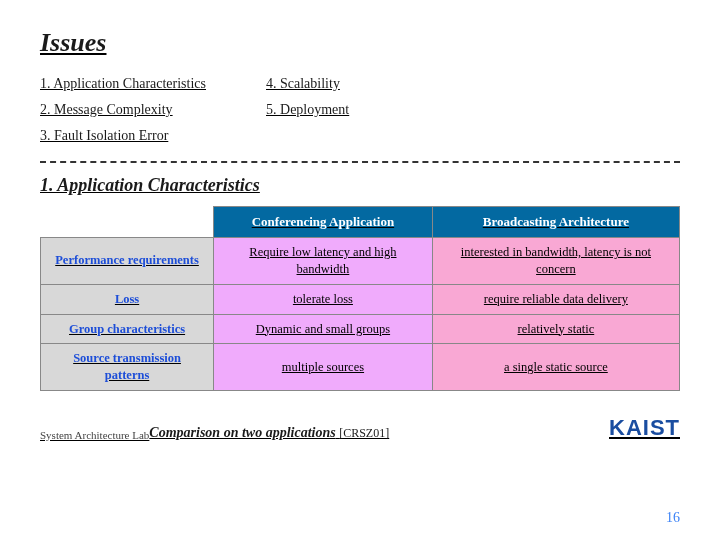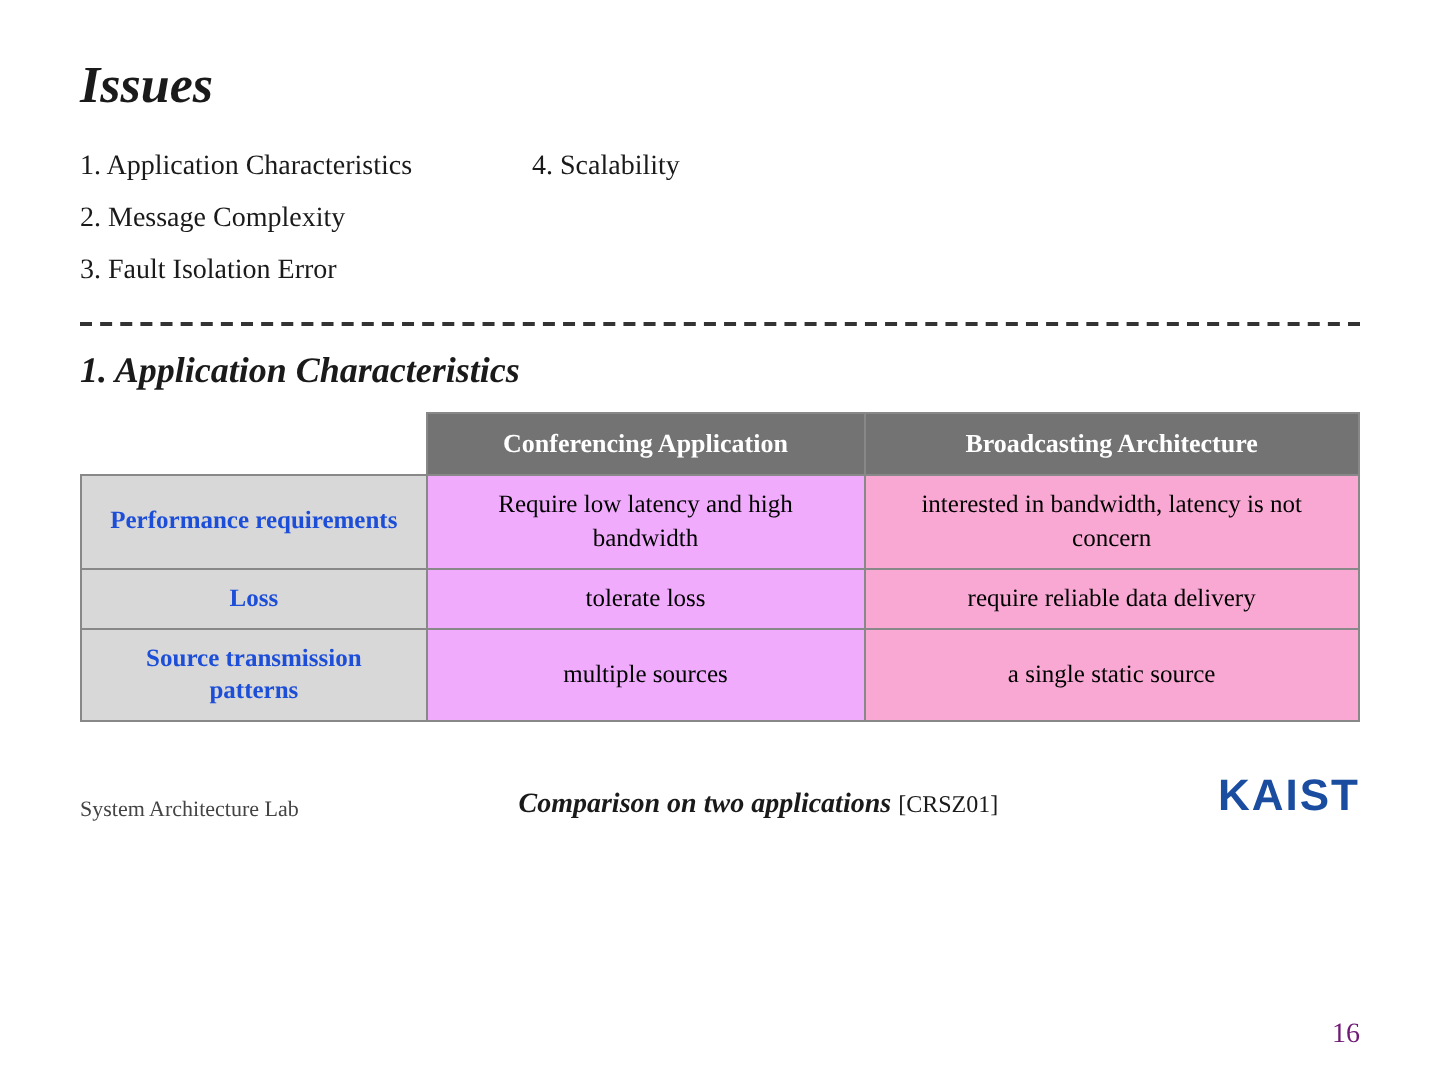--- a/index.html
+++ b/index.html
@@ -10,20 +10,21 @@
       font-family: 'Times New Roman', Times, serif;
       overflow: hidden;
       position: relative;
     }
 
     .slide {
       width: 720px;
       height: 540px;
       padding: 28px 40px 20px 40px;
       position: relative;
+      text-decoration: underline;
     }
 
     .title {
       font-size: 26px;
       font-weight: bold;
       color: #1a1a1a;
       margin-bottom: 14px;
       font-style: italic;
     }
 
@@ -74,21 +75,21 @@
     .app-table th, .app-table td {
       border: 1px solid #888;
       padding: 6px 10px;
       text-align: center;
       vertical-align: middle;
       line-height: 1.35;
     }
 
     
     .app-table thead tr th {
-      background: #737373;
+      background: #0369a1;
       color: #fff;
       font-weight: bold;
       font-size: 13px;
     }
 
     .app-table thead tr th:first-child {
       background: #fff;
       border: none;
     }
 
@@ -119,42 +120,42 @@
     .footer-label {
       font-size: 11px;
       color: #444;
     }
 
     .footer-center {
       font-size: 14px;
       font-style: italic;
       font-weight: bold;
       color: #1a1a1a;
-      text-align: center;
+      text-align: left;
       flex: 1;
     }
 
     .footer-right {
       display: flex;
       flex-direction: column;
       align-items: flex-start;
     }
 
     
     .kaist-logo {
       font-size: 22px;
       font-weight: bold;
       color: #1a4da0;
       letter-spacing: 1px;
       font-family: Arial, sans-serif;
     }
 
     .page-num {
       font-size: 14px;
-      color: #701a75;
+      color: #3b82f6;
       position: absolute;
       bottom: 14px;
       right: 40px;
     }
   </style>
 </head>
 <body>
 
 <div class="slide">
 
@@ -164,20 +165,21 @@
     <div class="list-col">
       <ol>
         <li>1.  Application Characteristics</li>
         <li>2.  Message Complexity</li>
         <li>3.  Fault Isolation Error</li>
       </ol>
     </div>
     <div class="list-col">
       <ol>
         <li>4.  Scalability</li>
+        <li>5.  Deployment</li>
       </ol>
     </div>
   </div>
 
   <hr class="dashed-divider">
 
   <div class="section-heading">1.  Application Characteristics</div>
 
   <table class="app-table">
     <thead>
@@ -190,20 +192,25 @@
     <tbody>
       <tr>
         <td>Performance requirements</td>
         <td>Require low latency and high bandwidth</td>
         <td>interested in bandwidth, latency is not concern</td>
       </tr>
       <tr>
         <td>Loss</td>
         <td>tolerate loss</td>
         <td>require reliable data delivery</td>
+      </tr>
+      <tr>
+        <td>Group characteristics</td>
+        <td>Dynamic and small groups</td>
+        <td>relatively static</td>
       </tr>
       <tr>
         <td>Source transmission patterns</td>
         <td>multiple sources</td>
         <td>a single static source</td>
       </tr>
     </tbody>
   </table>
 
   <div class="footer-row">

